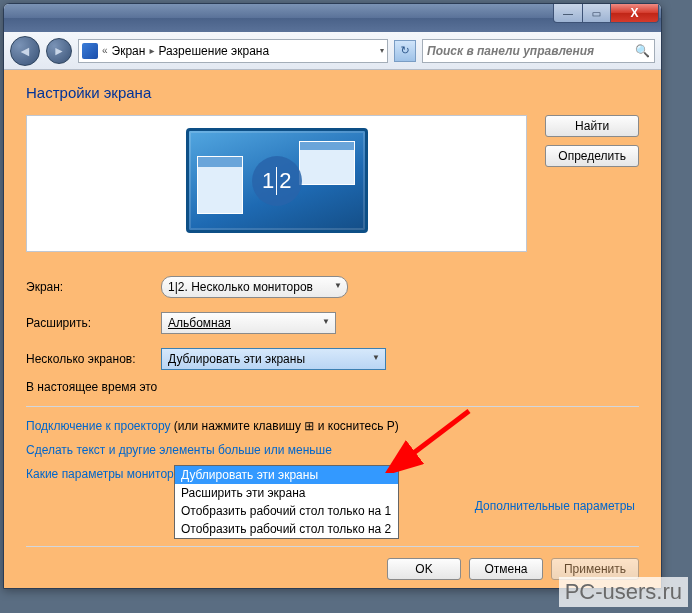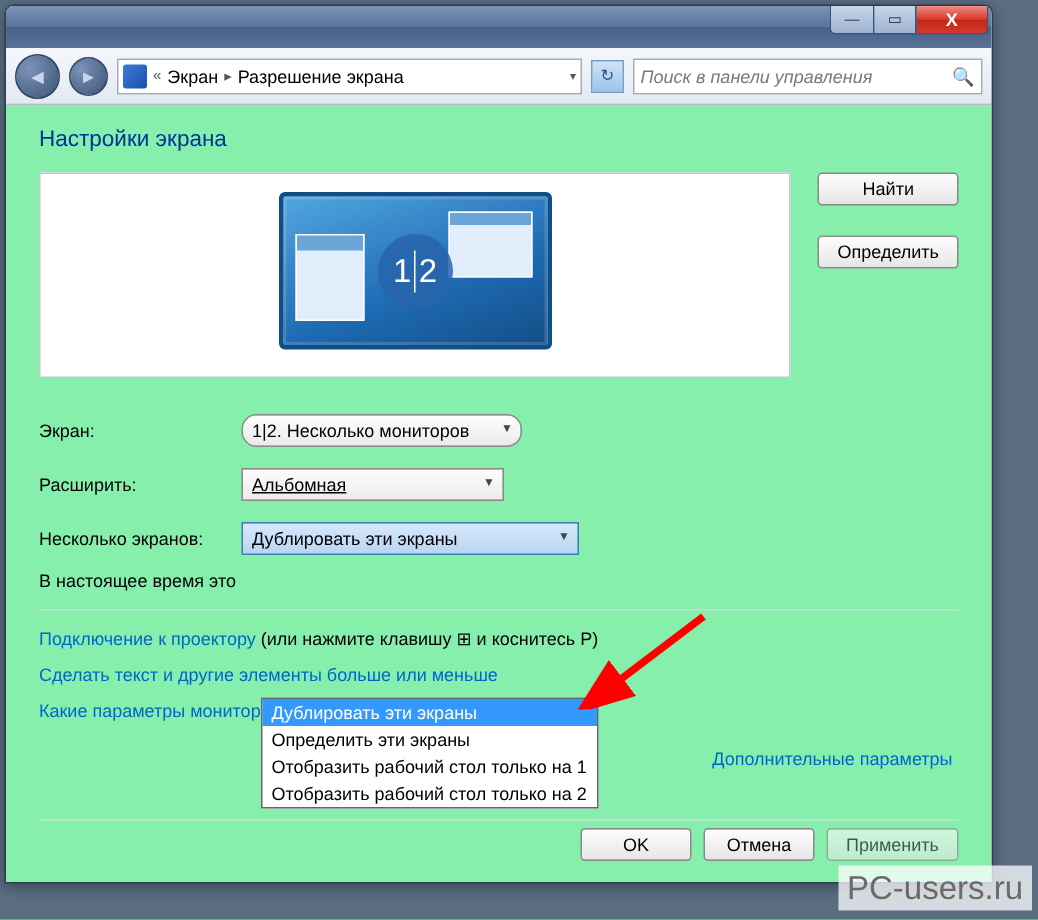--- a/index.html
+++ b/index.html
@@ -86,27 +86,28 @@
   .refresh { width:22px;height:22px;background:linear-gradient(to bottom,#cfe4fa,#9ec2e8);border:1px solid #7a9dc4;display:flex;align-items:center;justify-content:center;font-size:11px;color:#2a5488; }
   .searchbox {
     flex:1;
     height:24px;
     background:#fff;
     border:1px solid #a3adb8;
     display:flex;align-items:center;
     padding:0 4px;
     color:#7a7a7a;
     font-style:italic;
+    font-weight:bold;
   }
   .searchbox .sicon { margin-left:auto;font-style:normal;color:#5a7bbd;font-size:12px; }
   .content {
     padding: 14px 22px 10px 22px;
     height: calc(100% - 28px - 38px);
     position:relative;
-    background:#86efac;
+    background:#fdba74;
   }
   .heading { color:#003399;font-size:15px;margin-bottom:14px; }
   .preview-row { display:flex; align-items:flex-start; gap:18px; margin-bottom:24px; }
   .preview-frame {
     flex:1;
     border:1px solid #c0c7d2;
     display:flex;justify-content:center;align-items:center;
     padding:12px 0 18px 0;
     background:#fff;
   }
@@ -124,21 +125,21 @@
   .mon-win.b { right:10px;top:10px;width:56px;height:44px; }
   .mon-win.b::before { content:"";position:absolute;top:0;left:0;right:0;height:8px;background:#6aa5da; }
   .mon-badge {
     position:absolute;left:50%;top:50%;transform:translate(-50%,-50%);
     width:50px;height:50px;border-radius:50%;
     background:rgba(40,100,170,0.85);
     display:flex;align-items:center;justify-content:center;
     color:#fff;font-size:22px;font-weight:400;
   }
   .mon-badge span.div { width:1px;height:28px;background:#fff;margin:0 2px;display:inline-block; }
-  .side-btns { display:flex;flex-direction:column;gap:20px; }
+  .side-btns { display:flex;flex-direction:column;gap:8px; }
   .wbtn {
     min-width:92px;
     padding:3px 12px;
     background:linear-gradient(to bottom,#fdfdfd,#e6e6e6);
     border:1px solid #8a8a8a;
     border-radius:3px;
     font-size:12px;
     text-align:center;
   }
   .form-row { display:flex;align-items:center;margin-bottom:14px; }
@@ -180,22 +181,22 @@
   }
   .dd-item.hl { background:#3399ff;color:#fff; }
   .below-txt { margin:10px 0 12px 0;color:#000; }
   .linkline { color:#0066cc;margin-bottom:10px;cursor:pointer; }
   .linkline .aside { color:#000; }
   .adv-link { position:absolute; right:26px; top:429px; color:#0066cc;font-size:12px;cursor:pointer; }
   .divider { border-top:1px solid #d2d7de;margin:6px 0 12px 0; }
   .footer-bar {
     position:absolute;left:22px;right:22px;bottom:8px;height:34px;
     border-top:1px solid #d2d7de;
-    display:flex;justify-content:flex-end;align-items:flex-start;gap:8px;
-    padding-top:5px;
+    display:flex;justify-content:flex-end;align-items:flex-end;gap:8px;
+    padding-top:25px;
   }
   .arrow-ptr {
     position:absolute;
     left:345px; top:333px;
     width:130px;height:70px;
     z-index:30;
     pointer-events:none;
   }
   .watermark {
     position:absolute;
@@ -300,21 +301,21 @@
     <div class="adv-link">Дополнительные параметры</div>
 
     <div class="footer-bar">
       <div class="wbtn" style="min-width:74px;">OK</div>
       <div class="wbtn" style="min-width:74px;">Отмена</div>
       <div class="wbtn" style="min-width:74px;opacity:.6;">Применить</div>
     </div>
 
     <div class="dropdown-list">
       <div class="dd-item hl">Дублировать эти экраны</div>
-      <div class="dd-item">Определить эти экраны</div>
+      <div class="dd-item">Расширить эти экрана</div>
       <div class="dd-item">Отобразить рабочий стол только на 1</div>
       <div class="dd-item">Отобразить рабочий стол только на 2</div>
     </div>
 
     <svg class="arrow-ptr" viewBox="0 0 130 70">
       <defs>
         <marker id="ah" markerWidth="10" markerHeight="10" refX="2" refY="3" orient="auto">
           <path d="M0,0 L0,6 L8,3 z" fill="#ff0000"></path>
         </marker>
       </defs>

